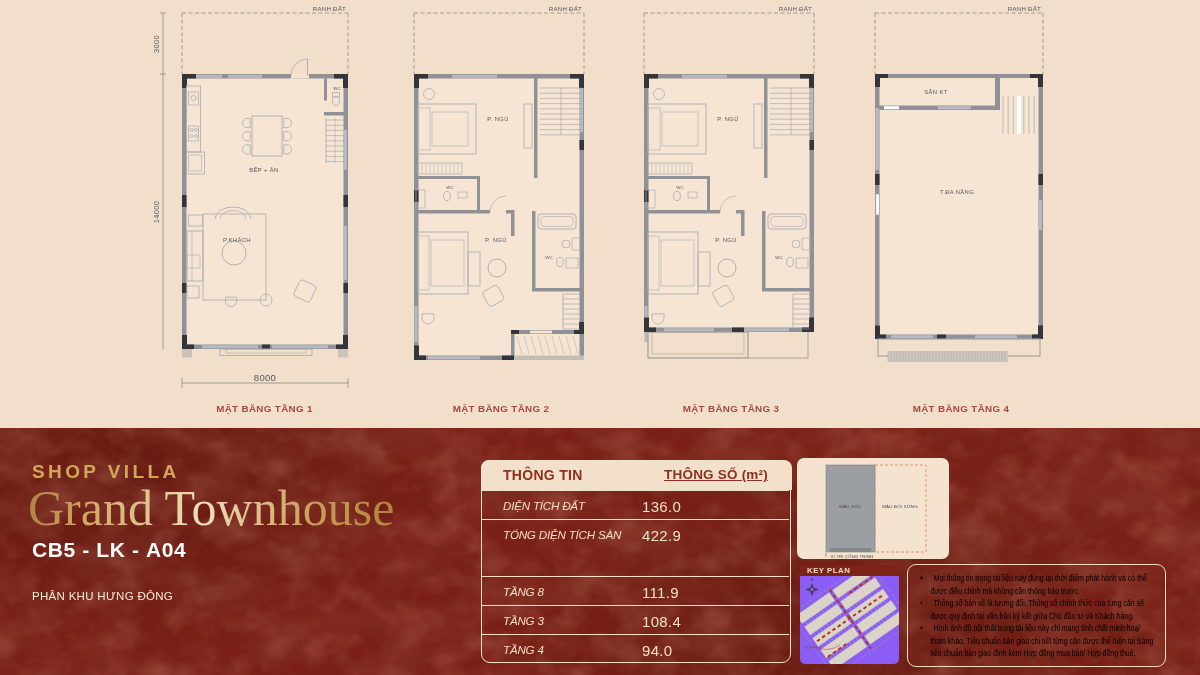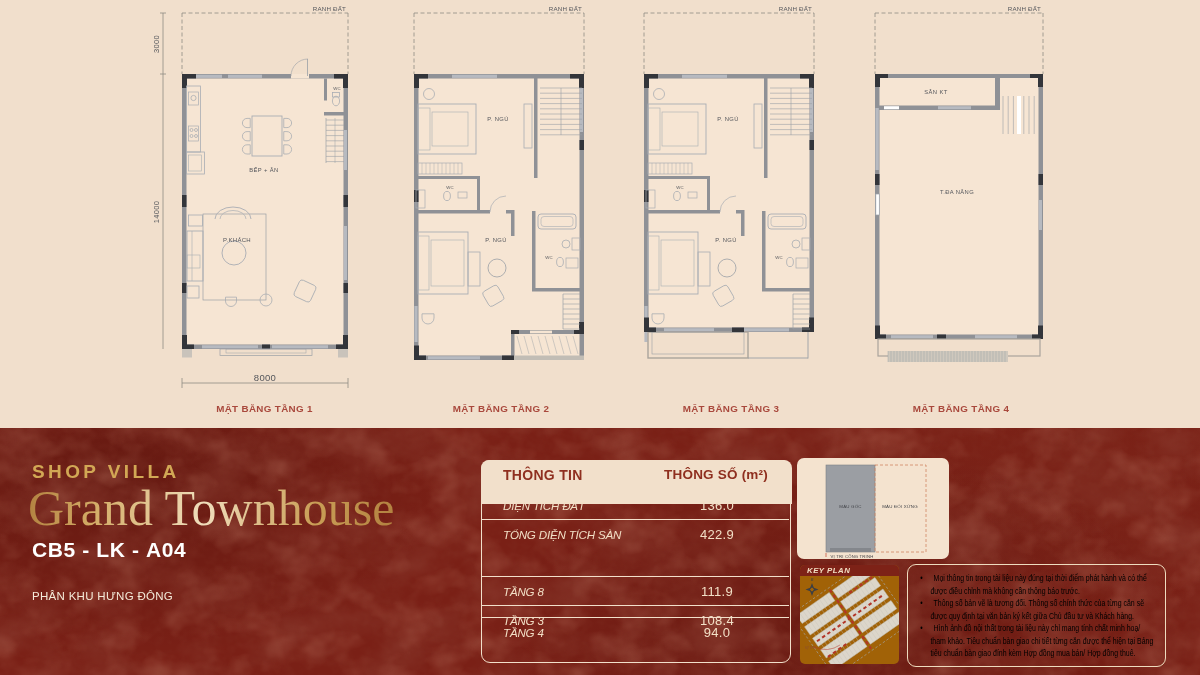--- a/index.html
+++ b/index.html
@@ -22,37 +22,37 @@
     font-size:50px; letter-spacing:0px; color:#d9b269;
     background:linear-gradient(94deg,#b28140, #d3ab66 18%, #f0debc 48%, #c99e56 78%, #b28140);
     -webkit-background-clip:text; background-clip:text; -webkit-text-fill-color:transparent; }
   #code { position:absolute; left:32px; top:538px; font-size:21px; font-weight:bold;
     letter-spacing:0.6px; color:#ffffff; }
   #zone { position:absolute; left:32px; top:590px; font-size:11.5px; letter-spacing:0.3px;
     color:#f4ead9; }
   
   #tbl { position:absolute; left:481px; top:460px; width:310px; height:203px;
     border:1.5px solid #f2e0cb; border-radius:9px; }
-  #tbl .hd { position:absolute; left:-1px; top:-1px; width:311px; height:44px;
+  #tbl .hd { position:absolute; left:-1px; top:-1px; width:311px; height:30px;
     background:#f2e0cb; border-radius:8px 8px 0 0; color:#8f2f1f; font-weight:bold;
     font-size:15px; }
   #tbl .hd .c1 { position:absolute; left:22px; top:7px; letter-spacing:0.3px; font-size:14px; }
   #tbl .hd .c2 { position:absolute; left:160px; width:150px; top:7px; letter-spacing:0.2px;
-    font-size:13.5px; text-align:center; }
+    font-size:13.5px; text-align:center;text-decoration:underline; }
   #tbl .row { position:absolute; left:0; width:307px; height:28.8px; color:#f2dfc6;
     border-top:1.4px solid #f2e0cb; }
   #tbl .row:first-of-type { border-top:none; }
   #tbl .row .lb { position:absolute; left:21px; top:8px; font-size:11.6px; letter-spacing:-0.2px;font-style:italic; }
-  #tbl .row .vl { position:absolute; left:160px; width:150px; top:7px; font-size:13px;
-    text-align:center; letter-spacing:0.3px; }
+  #tbl .row .vl { position:absolute; left:160px; width:150px; top:7px; font-size:15px;
+    letter-spacing:0.3px; }
   
   #sample { position:absolute; left:797px; top:458px; width:152px; height:101px;
     background:#f4e3cf; border-radius:7px; }
   #keyplan { position:absolute; left:800px; top:564.5px; width:99px; height:99px;
-    background:#a16207; border-radius:5px; overflow:hidden;font-style:italic; }
+    background:#8b5cf6; border-radius:5px; overflow:hidden; }
   #keyplan .kphd { position:absolute; left:0; top:0; width:99px; height:11.5px;
     background:#7d2217; color:#f2dfc4; font-size:7.8px; font-weight:bold;
     letter-spacing:0.5px; padding:1.5px 0 0 7px; }
   #disc { position:absolute; left:907px; top:563.5px; width:259px; height:103px;
     border:1.5px solid #eedcbf; border-radius:9px; color:#000000; overflow:hidden; }
   #disc .in { position:absolute; left:9px; top:7.5px; width:312px; font-size:8.8px;
     line-height:12.55px; transform:scaleX(0.79); transform-origin:0 0; white-space:nowrap; }
   #disc .ln { padding-left:17px; }
   #disc .bl { padding-left:0; }
   #disc .bl::before { content:"•"; display:inline-block; width:17px;
@@ -640,21 +640,21 @@
     <div class="row" style="top:115.4px">
         <span class="lb">TẦNG 8</span>
         <span class="vl">111.9</span>
       </div>
 
     <div class="row" style="top:144.2px">
         <span class="lb">TẦNG 3</span>
         <span class="vl">108.4</span>
       </div>
 
-    <div class="row" style="top:156px">
+    <div class="row" style="top:173px">
         <span class="lb">TẦNG 4</span>
         <span class="vl">94.0</span>
       </div>
   </div>
 
   <div id="sample">
     <svg width="152" height="101" viewBox="0 0 152 101">
 
       <rect x="29" y="7" width="49" height="87" fill="#9b9ea3" stroke="#7d8085" stroke-width="0.6"></rect>
       <rect x="33" y="90" width="41" height="4" fill="#84878c"></rect>

